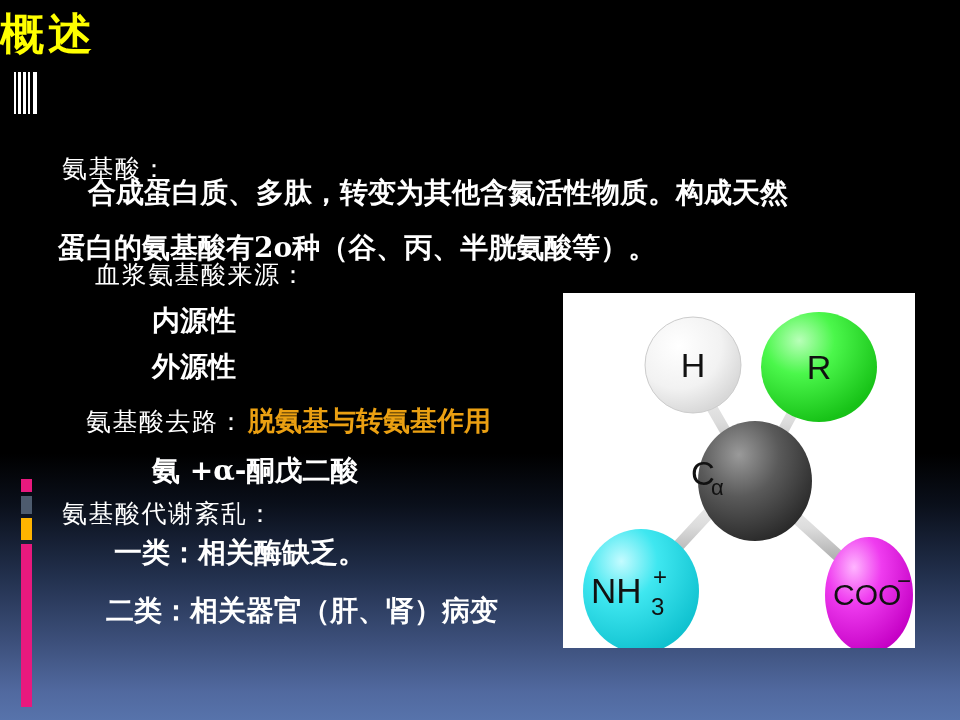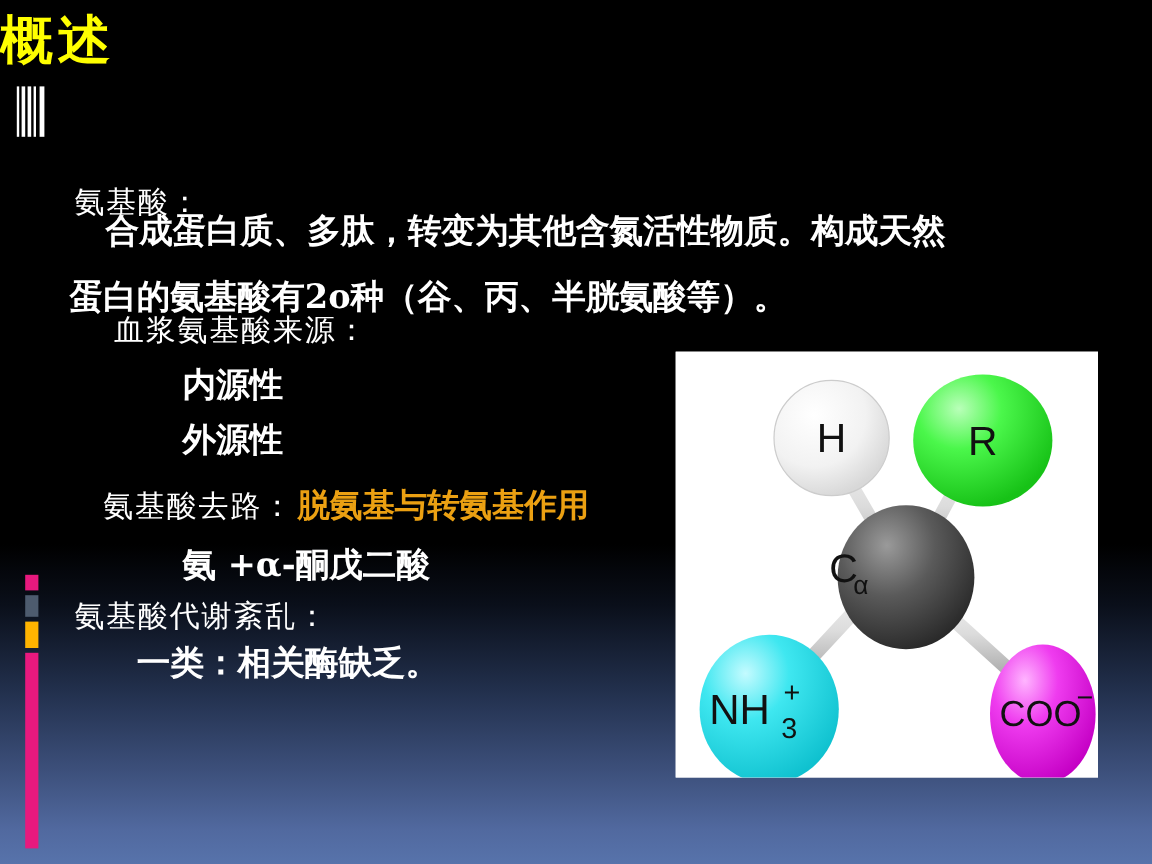--- a/index.html
+++ b/index.html
@@ -162,20 +162,21 @@
   <div id="l-path-label" class="txt label">氨基酸去路：</div>
 
   <div id="l-path-accent" class="txt accent">脱氨基与转氨基作用</div>
 
   <div id="l-disorder-lbl" class="txt label">氨基酸代谢紊乱：</div>
 
   <div id="l-ammonia" class="txt body">氨 +α-酮戊二酸</div>
 
   <div id="l-type1" class="txt body">一类：相关酶缺乏。</div>
 
+  <div id="l-type2" class="txt body">二类：相关器官（肝、肾）病变</div>
 
   <div id="fig">
     <svg width="352" height="355" viewBox="0 0 352 355">
       <defs>
         <radialGradient id="gH" cx="35%" cy="30%" r="72%">
           <stop offset="0%" stop-color="#ffffff"></stop>
           <stop offset="62%" stop-color="#f2f2f2"></stop>
           <stop offset="100%" stop-color="#d8d8d8"></stop>
         </radialGradient>
         <radialGradient id="gR" cx="33%" cy="26%" r="76%">

